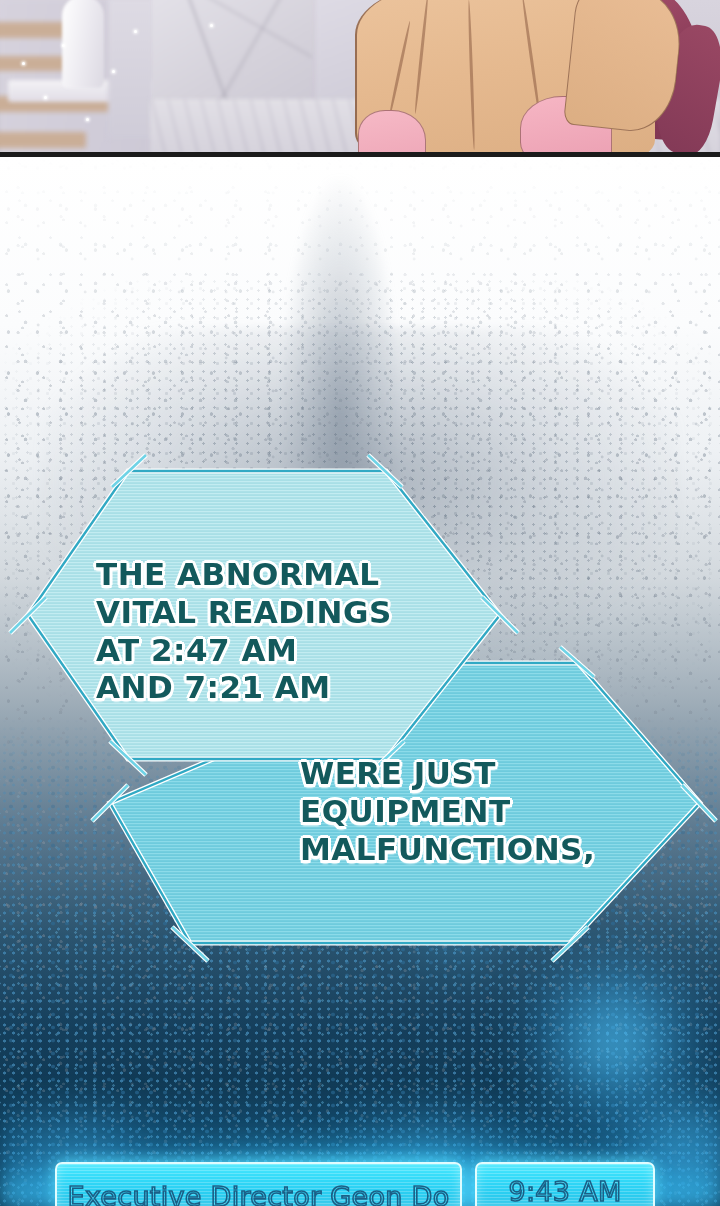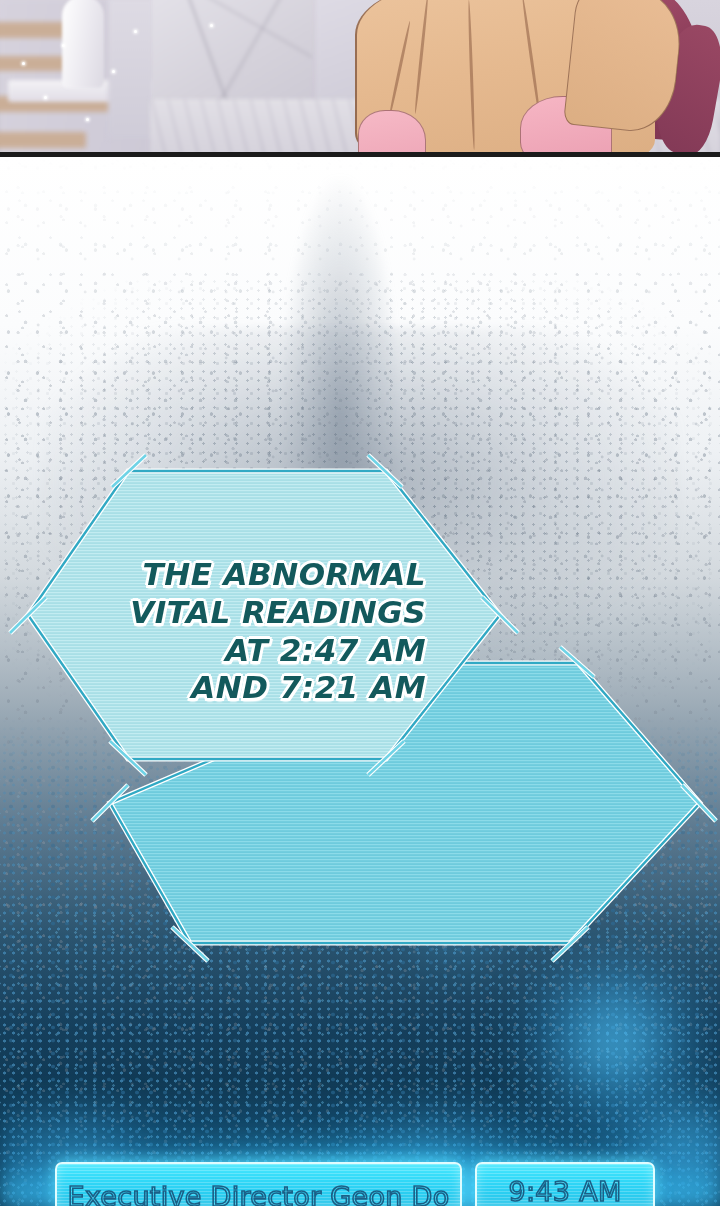--- a/index.html
+++ b/index.html
@@ -215,23 +215,23 @@
     filter:blur(10px);
   }
 
   
   .bubbles { position:absolute; inset:0; }
   .bubbles svg { position:absolute; left:0; top:0; }
 
   .bub-text {
     position:absolute;
     font-family:"DejaVu Sans", sans-serif;
-    font-weight:bold; font-style:italic;
+    font-weight:bold; 
     color:#13595c;
-    text-align:right;
+    text-align:left;
     letter-spacing:.5px;
     line-height:1.22;
     text-shadow:
       -2px -2px 0 #fff, 2px -2px 0 #fff, -2px 2px 0 #fff, 2px 2px 0 #fff,
       -3px 0 0 #fff, 3px 0 0 #fff, 0 -3px 0 #fff, 0 3px 0 #fff,
       -2px 3px 0 #fff, 2px 3px 0 #fff, 0 4px 2px rgba(255,255,255,.8);
     white-space:pre-line;
     pointer-events:none;
   }
   .bub-text.t1 { left:96px; top:556px; width:330px; font-size:31px; }
@@ -382,20 +382,23 @@
           <line x1="10" y1="476" x2="46" y2="440" stroke="#6fd3e6" stroke-width="2.6"></line>
         </g>
       </svg>
     </div>
   </div>
 
   <div class="bub-text t1">THE ABNORMAL
 VITAL READINGS
 AT 2:47 AM
 AND 7:21 AM</div>
+  <div class="bub-text t2">WERE JUST
+EQUIPMENT
+MALFUNCTIONS,</div>
 
   <div class="hud">
     <div class="hud-glowbg"></div>
     <div class="hud-row">
       <div class="hud-cell hud-name">
         <span class="hud-label">Executive Director Geon Do</span>
       </div>
       <div class="hud-cell hud-time">
         <span class="hud-label">9:43 AM</span>
       </div>

